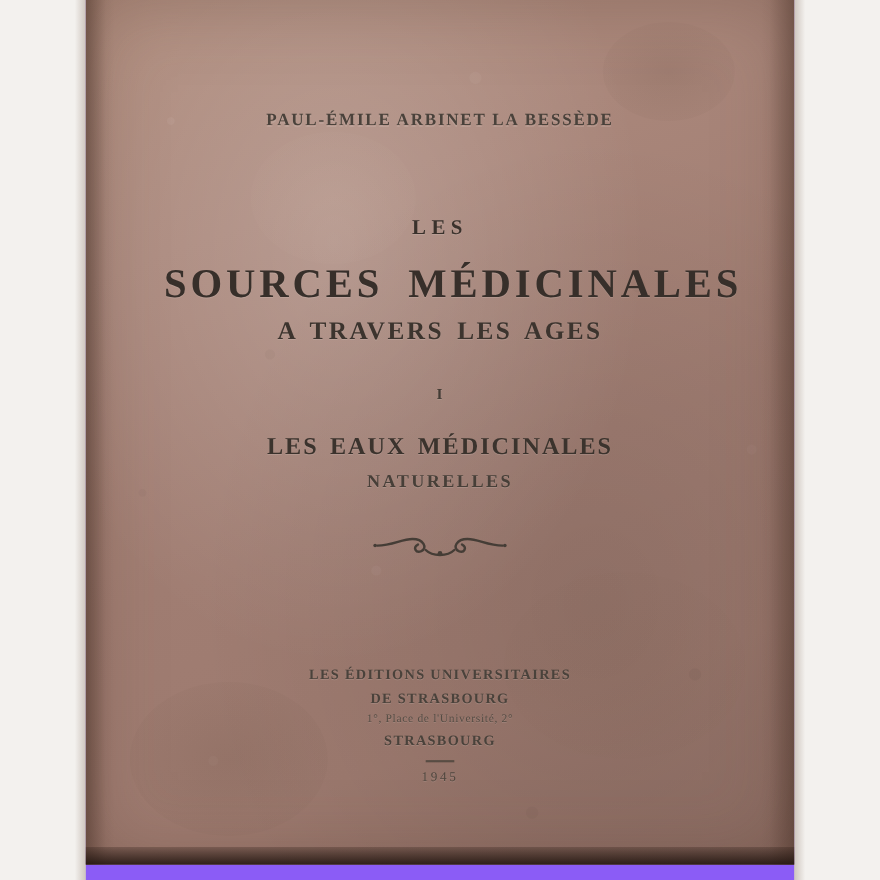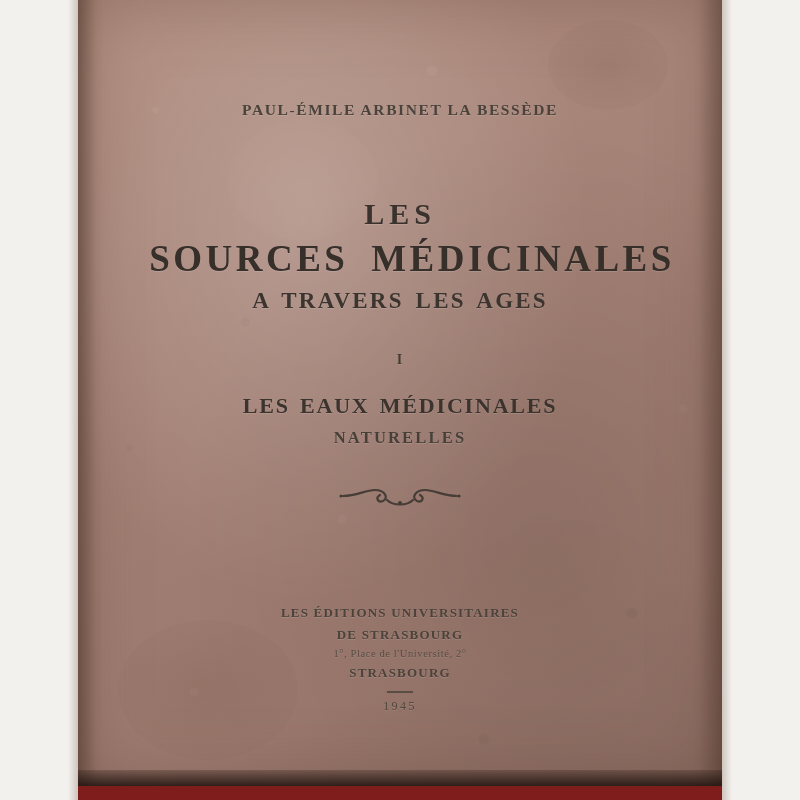--- a/index.html
+++ b/index.html
@@ -8,21 +8,21 @@
     width: 800px;
     height: 800px;
     background: #ffffff;
     font-family: "Liberation Serif", serif;
   }
 
   #page {
     position: relative;
     width: 800px;
     height: 800px;
-    background: #7f1d1d;
+    background: #8b5cf6;
     overflow: hidden;
   }
 
   
   .book-cover {
     position: absolute;
     left: 78px;
     top: 0px;
     width: 644px;
     height: 786px;
@@ -125,21 +125,21 @@
     letter-spacing: 1.6px;
     font-weight: 700;
     color: #4a423b;
   }
 
   .title-les {
     position: absolute;
     top: 197px;
     left: 0;
     width: 100%;
-    font-size: 30px;
+    font-size: 19px;
     letter-spacing: 5px;
     font-weight: 700;
     color: #3a322c;
   }
 
   .title-main {
     position: absolute;
     top: 237px;
     left: 0;
     width: 100%;

